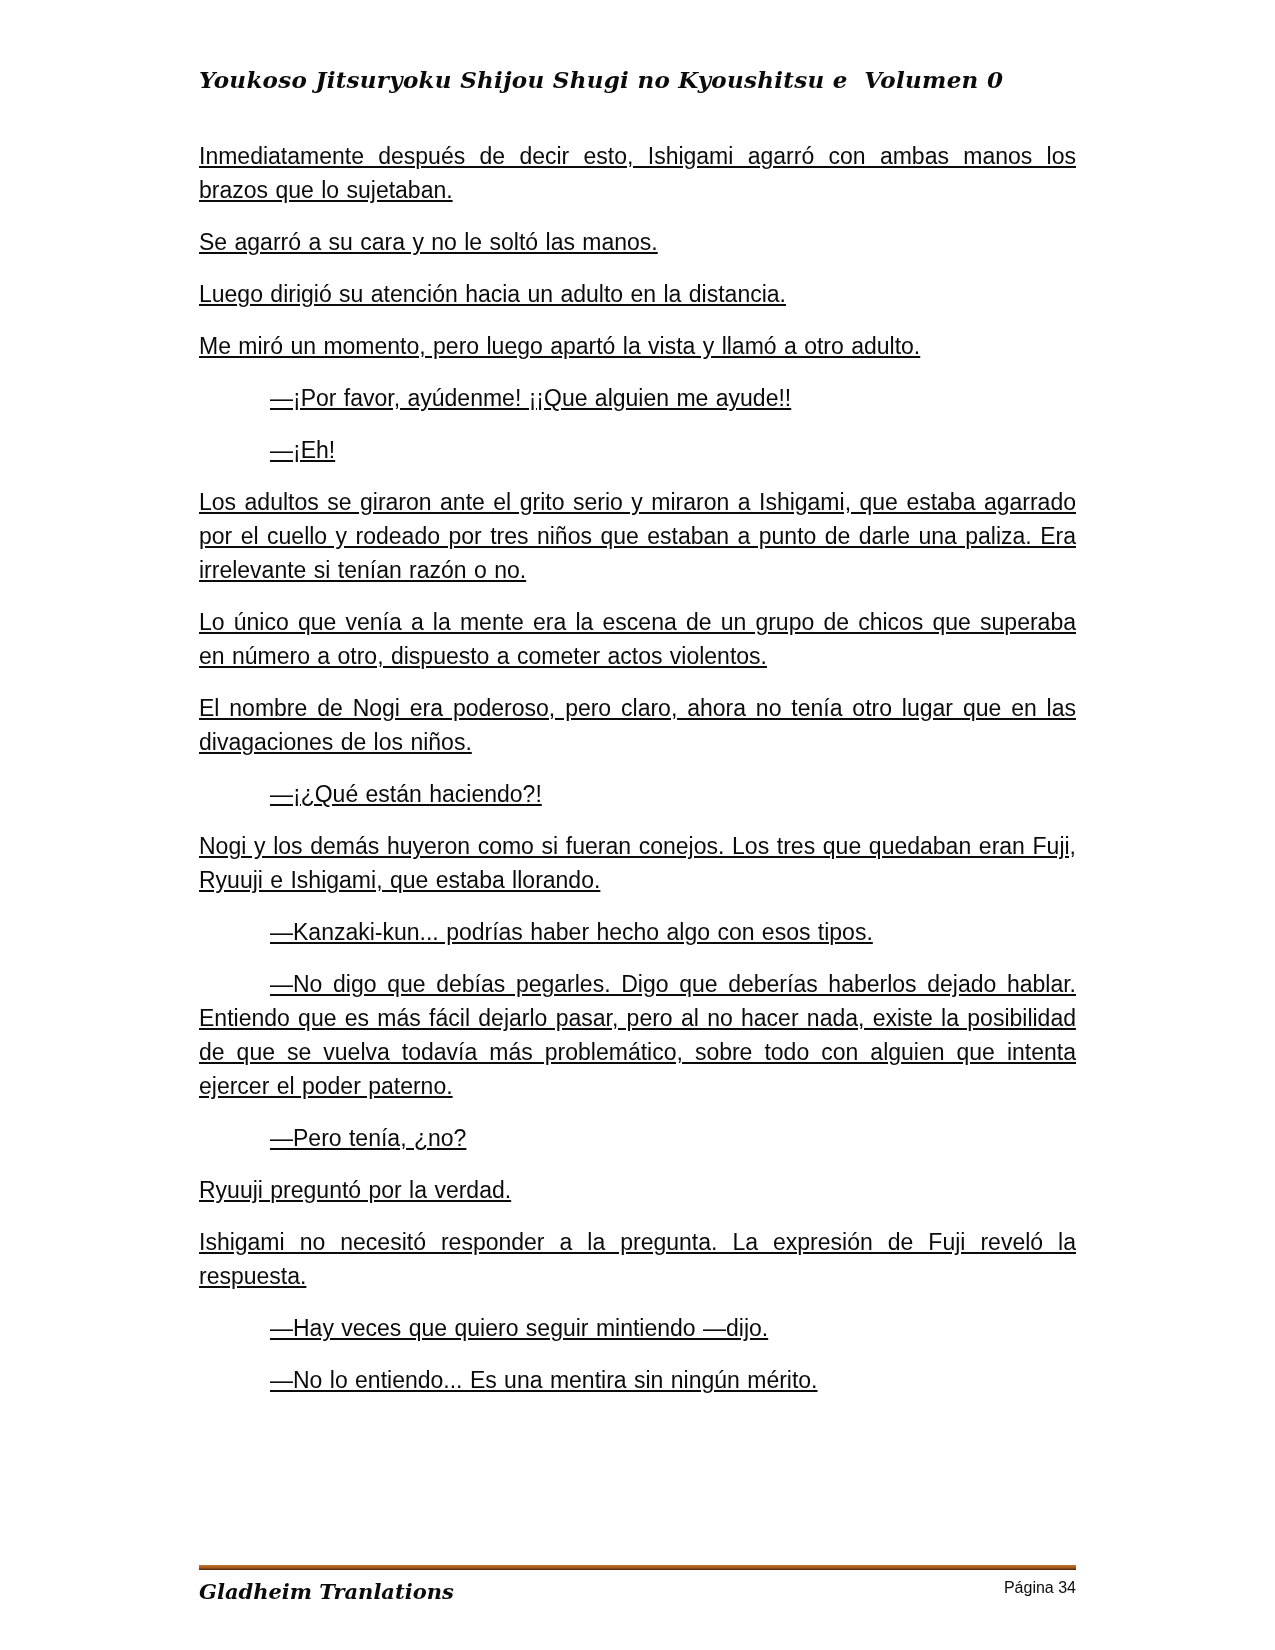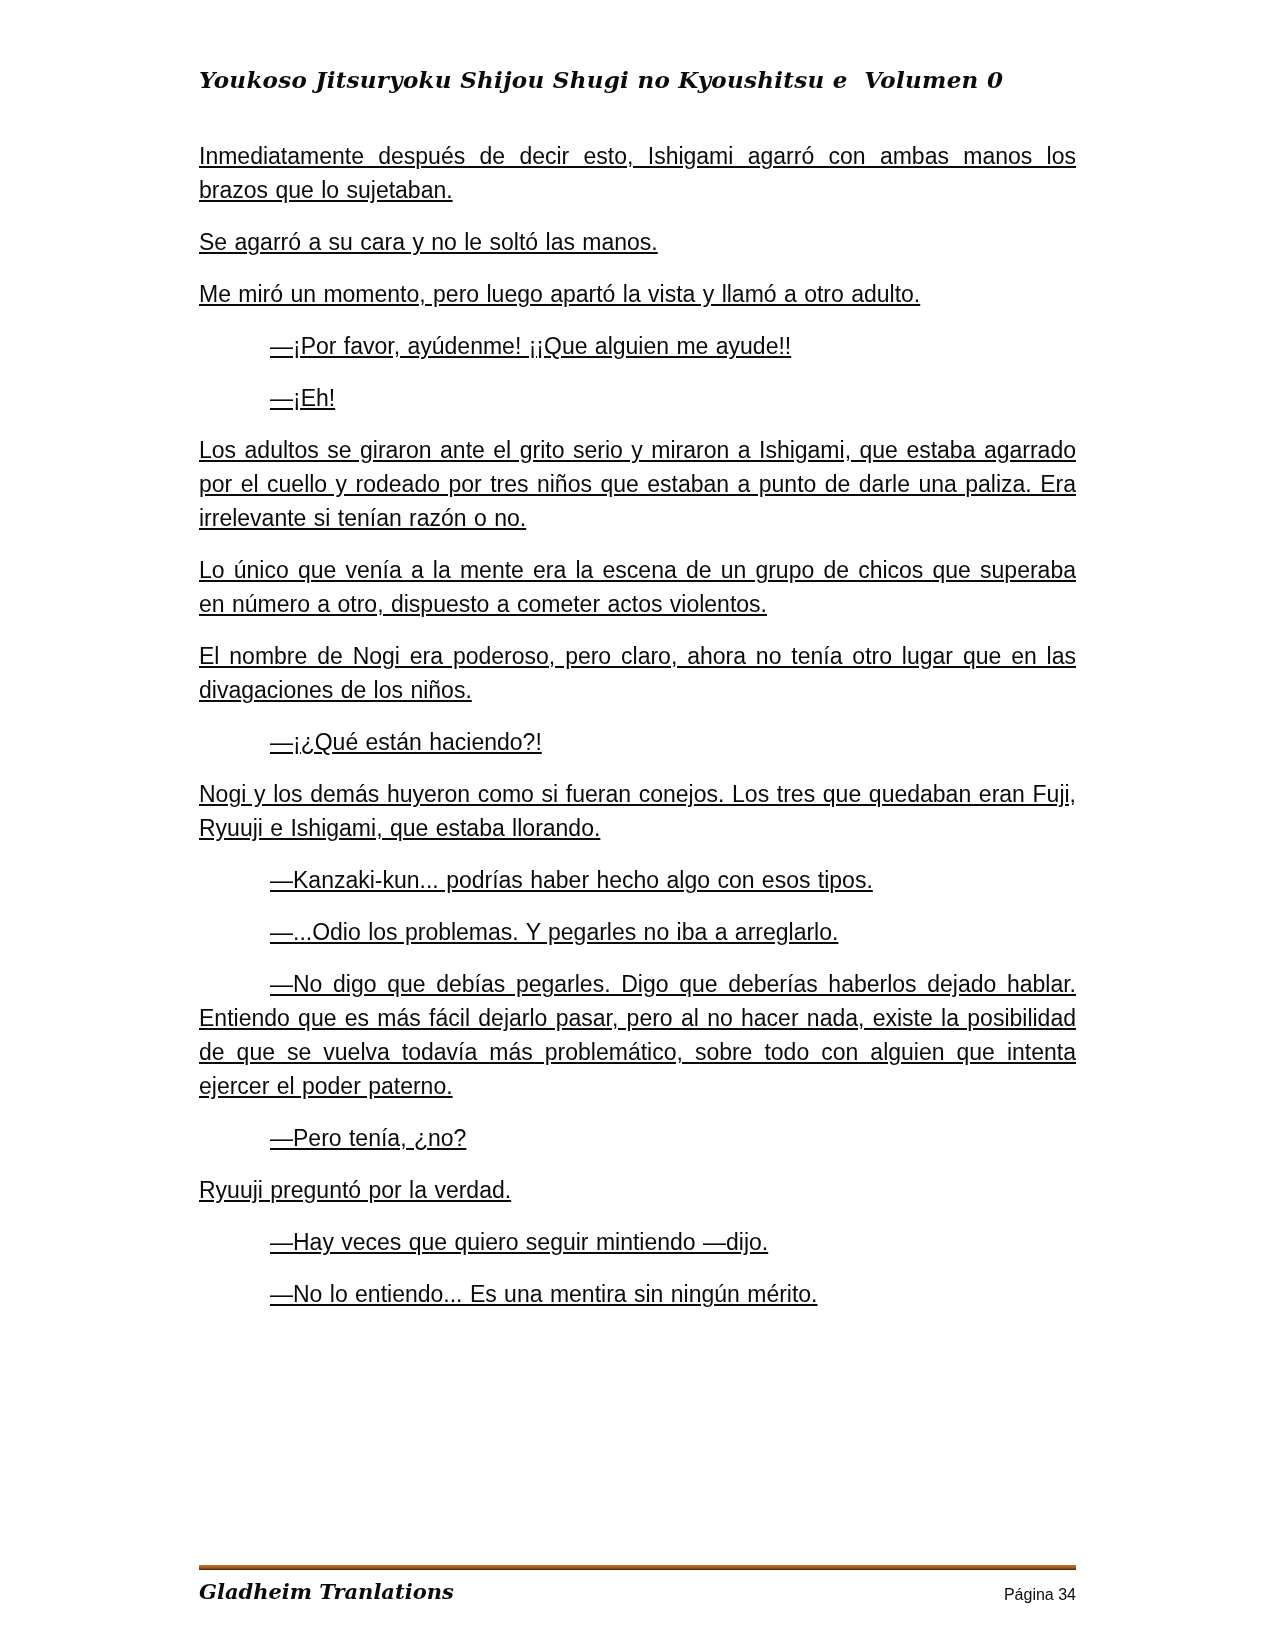--- a/index.html
+++ b/index.html
@@ -43,21 +43,21 @@
     bottom: 46px;
   }
   .footer-rule {
     height: 5px;
     background: linear-gradient(to bottom, #c4772e 0%, #a4561a 55%, #4a2408 100%);
     margin-bottom: 9px;
   }
   .footer-row {
     display: flex;
     justify-content: space-between;
-    align-items: flex-end;
+    align-items: flex-start;
   }
   .footer-left {
     font-family: "DejaVu Serif", serif;
     font-style: italic;
     font-weight: bold;
     font-size: 21px;
   }
   .footer-right {
     font-size: 16px;
     font-family: "Liberation Sans", sans-serif;
@@ -66,33 +66,34 @@
 </head>
 <body>
 
 <div class="page">
 
   <div class="doc-header">Youkoso Jitsuryoku Shijou Shugi no Kyoushitsu e  Volumen 0</div>
 
   <div class="body-text">
       <p class="para">Inmediatamente después de decir esto, Ishigami agarró con ambas manos los brazos que lo sujetaban.</p>
       <p class="para">Se agarró a su cara y no le soltó las manos.</p>
+      <p class="para">Luego dirigió su atención hacia un adulto en la distancia.</p>
       <p class="para">Me miró un momento, pero luego apartó la vista y llamó a otro adulto.</p>
       <p class="para dialogue">—¡Por favor, ayúdenme! ¡¡Que alguien me ayude!!</p>
       <p class="para dialogue">—¡Eh!</p>
       <p class="para">Los adultos se giraron ante el grito serio y miraron a Ishigami, que estaba agarrado por el cuello y rodeado por tres niños que estaban a punto de darle una paliza. Era irrelevante si tenían razón o no.</p>
       <p class="para">Lo único que venía a la mente era la escena de un grupo de chicos que superaba en número a otro, dispuesto a cometer actos violentos.</p>
       <p class="para">El nombre de Nogi era poderoso, pero claro, ahora no tenía otro lugar que en las divagaciones de los niños.</p>
       <p class="para dialogue">—¡¿Qué están haciendo?!</p>
       <p class="para">Nogi y los demás huyeron como si fueran conejos. Los tres que quedaban eran Fuji, Ryuuji e Ishigami, que estaba llorando.</p>
       <p class="para dialogue">—Kanzaki-kun... podrías haber hecho algo con esos tipos.</p>
-      <p class="para dialogue">—...Odio los problemas. Y pegarles no iba a arreglarlo.</p>
       <p class="para dialogue">—No digo que debías pegarles. Digo que deberías haberlos dejado hablar. Entiendo que es más fácil dejarlo pasar, pero al no hacer nada, existe la posibilidad de que se vuelva todavía más problemático, sobre todo con alguien que intenta ejercer el poder paterno.</p>
       <p class="para dialogue">—Pero tenía, ¿no?</p>
       <p class="para">Ryuuji preguntó por la verdad.</p>
+      <p class="para">Ishigami no necesitó responder a la pregunta. La expresión de Fuji reveló la respuesta.</p>
       <p class="para dialogue">—Hay veces que quiero seguir mintiendo —dijo.</p>
       <p class="para dialogue">—No lo entiendo... Es una mentira sin ningún mérito.</p>
     </div>
 
   <div class="footer">
     <div class="footer-rule"></div>
     <div class="footer-row">
       <span class="footer-left">Gladheim Tranlations</span>
       <span class="footer-right">Página 34</span>
     </div>

